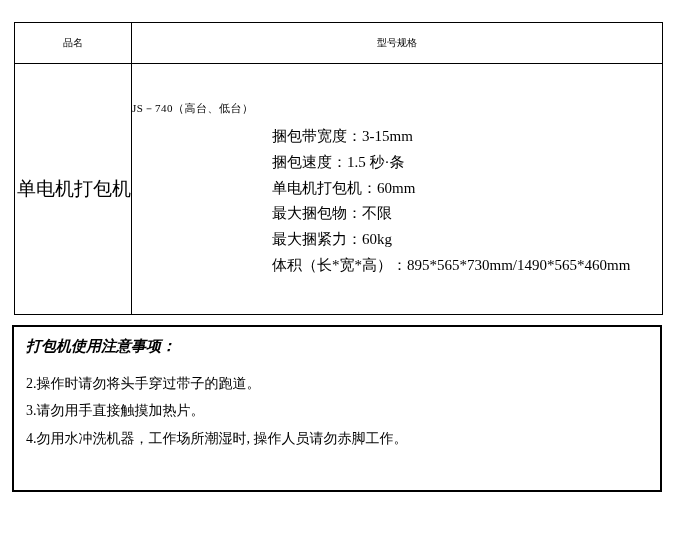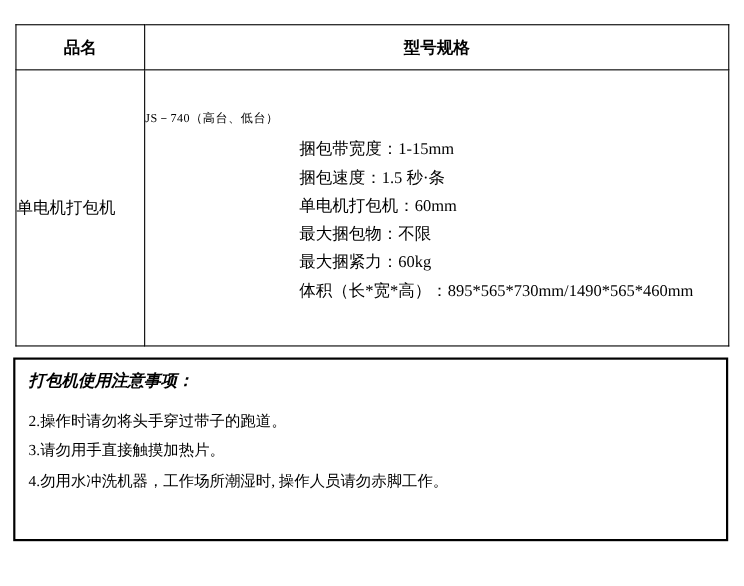--- a/index.html
+++ b/index.html
@@ -35,26 +35,26 @@
     border: 1px solid #000000;
     padding: 0;
     vertical-align: middle;
   }
   .col-name { width: 117px; }
   .col-spec { width: 531px; }
 
   .head-cell {
     height: 40px;
     text-align: center;
-    font-size: 15px;
-    font-weight: bold;
+    font-size: 10px;
+    font-weight: normal;
   }
   .name-cell {
-    text-align: left;
-    font-size: 15px;
+    text-align: right;
+    font-size: 19px;
     height: 250px;
   }
   .spec-cell {
     padding: 18px 0 18px 0;
     font-size: 15px;
     line-height: 1.72;
   }
   .model-line {
     text-align: left;
     margin: 0 0 6px 0;
@@ -104,21 +104,21 @@
     <tbody>
       <tr>
         <th class="head-cell">品名</th>
         <th class="head-cell">型号规格</th>
       </tr>
       <tr>
         <td class="name-cell">单电机打包机</td>
         <td class="spec-cell">
           <div class="model-line">JS－740（高台、低台）</div>
           <div class="spec-lines">
-            <div>捆包带宽度：1-15mm</div>
+            <div>捆包带宽度：3-15mm</div>
             <div>捆包速度：1.5 秒·条</div>
             <div>单电机打包机：60mm</div>
             <div>最大捆包物：不限</div>
             <div>最大捆紧力：60kg</div>
             <div>体积（长*宽*高）：895*565*730mm/1490*565*460mm</div>
           </div>
         </td>
       </tr>
     </tbody>
   </table>

